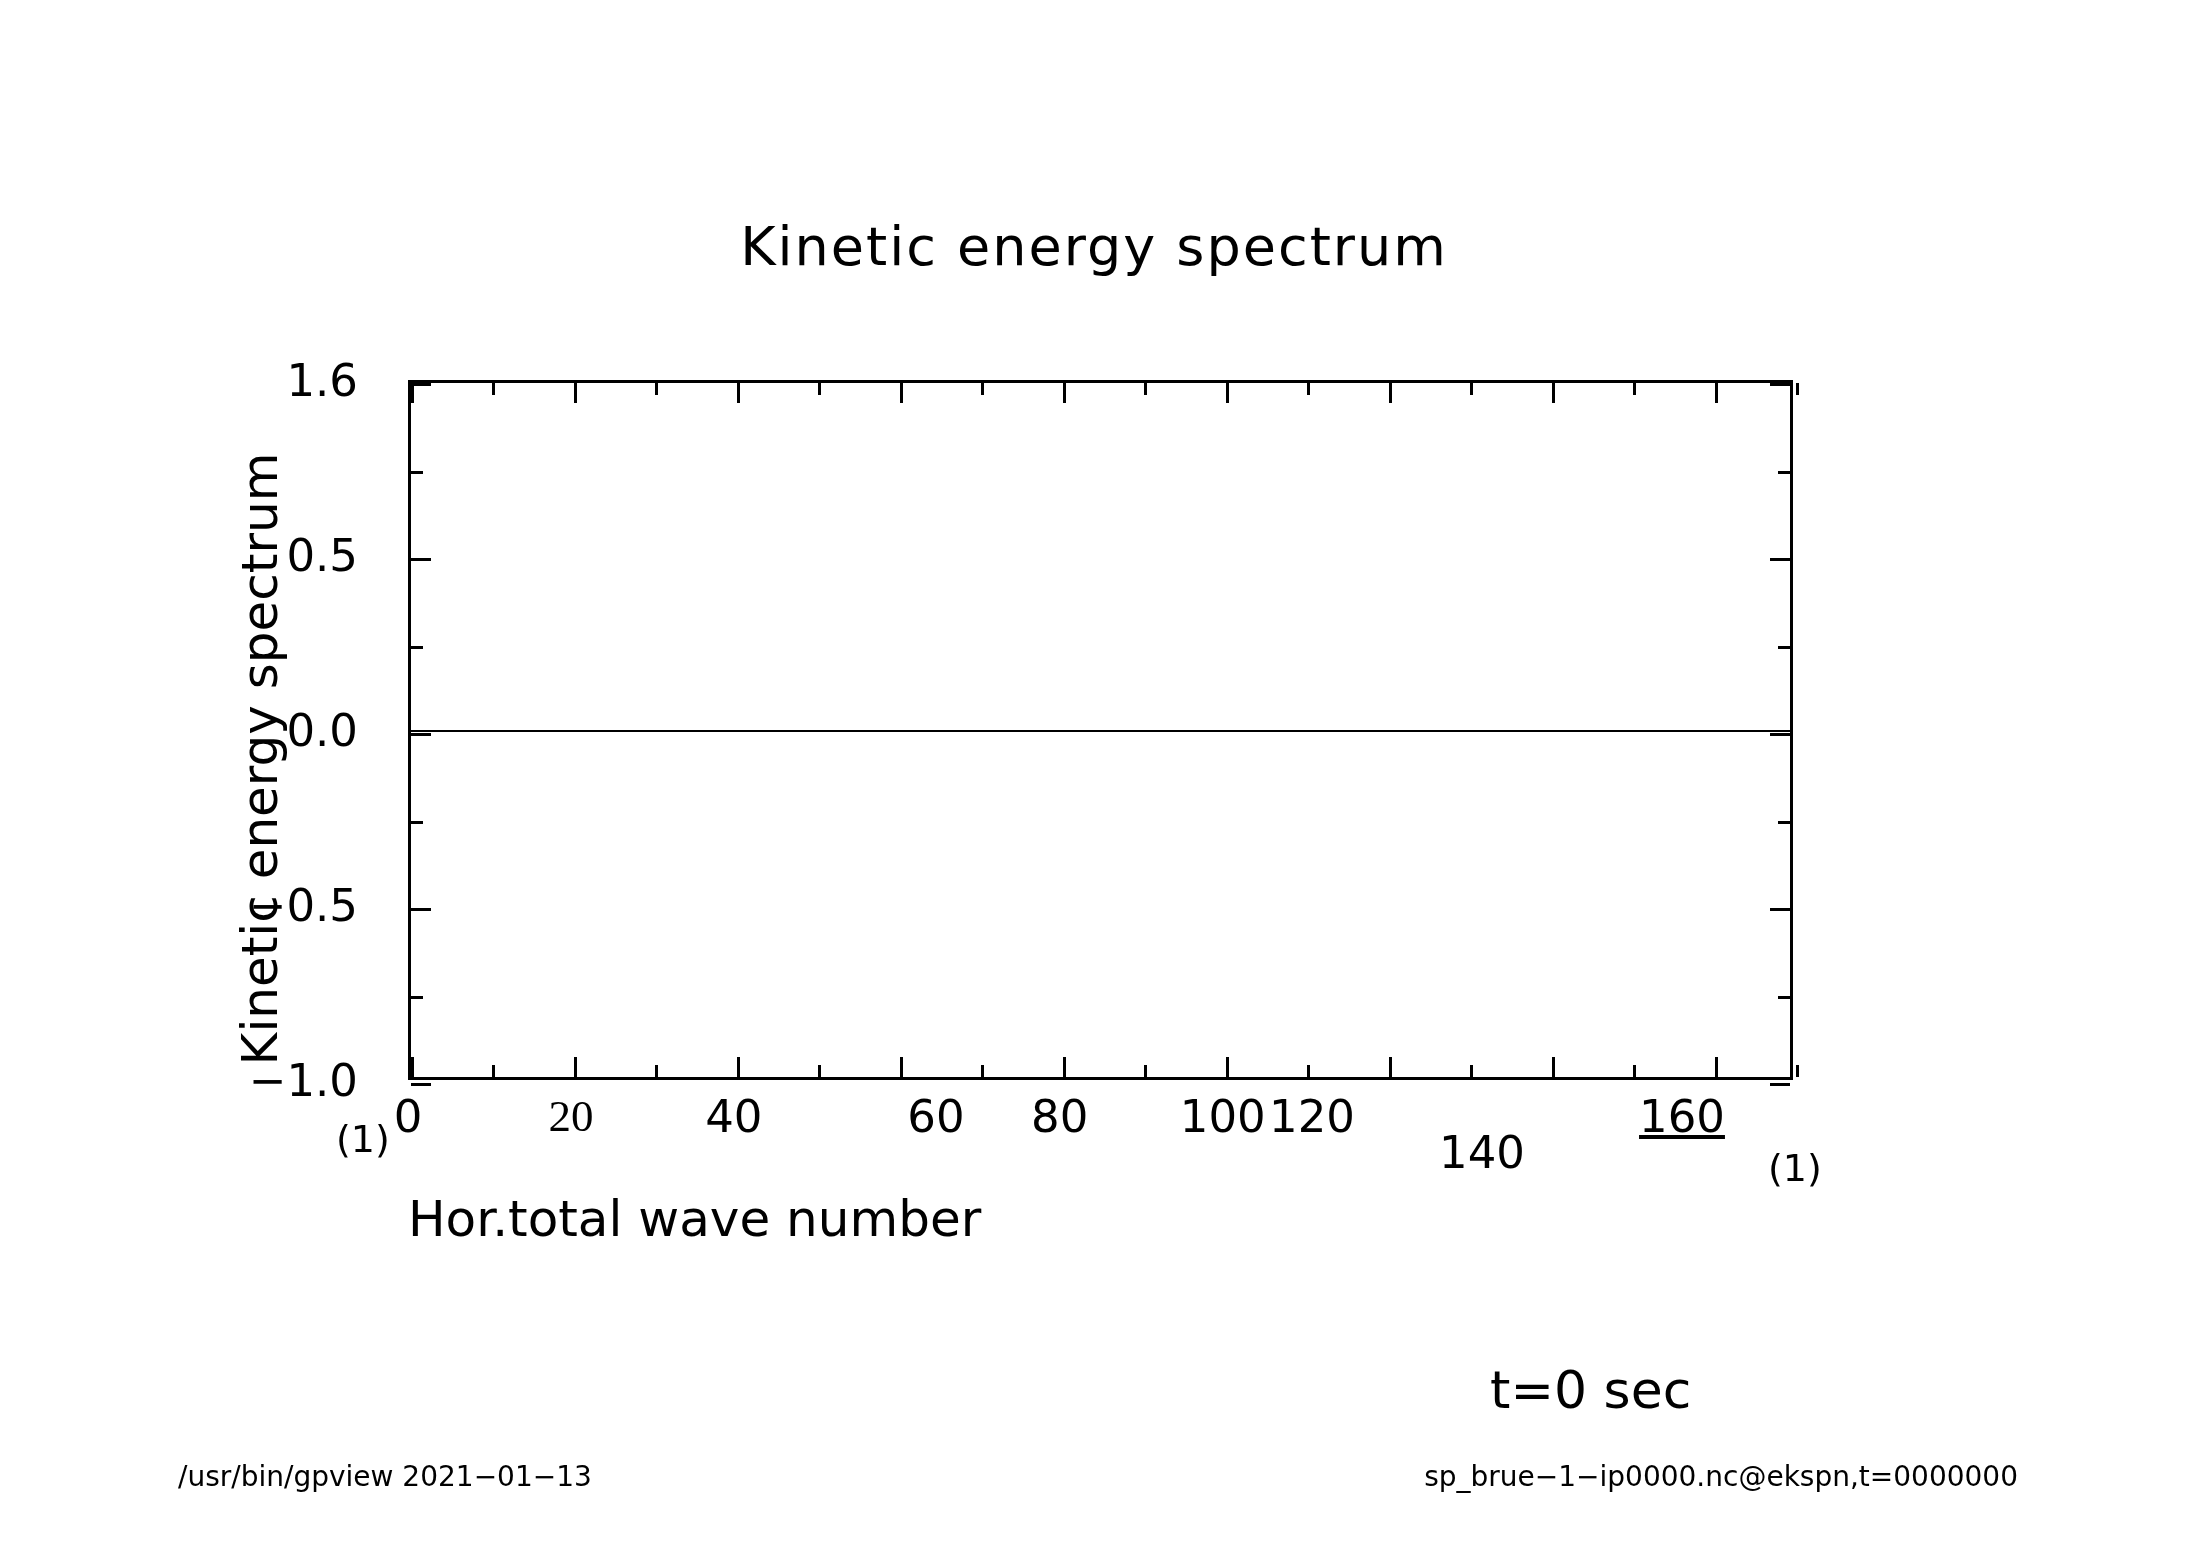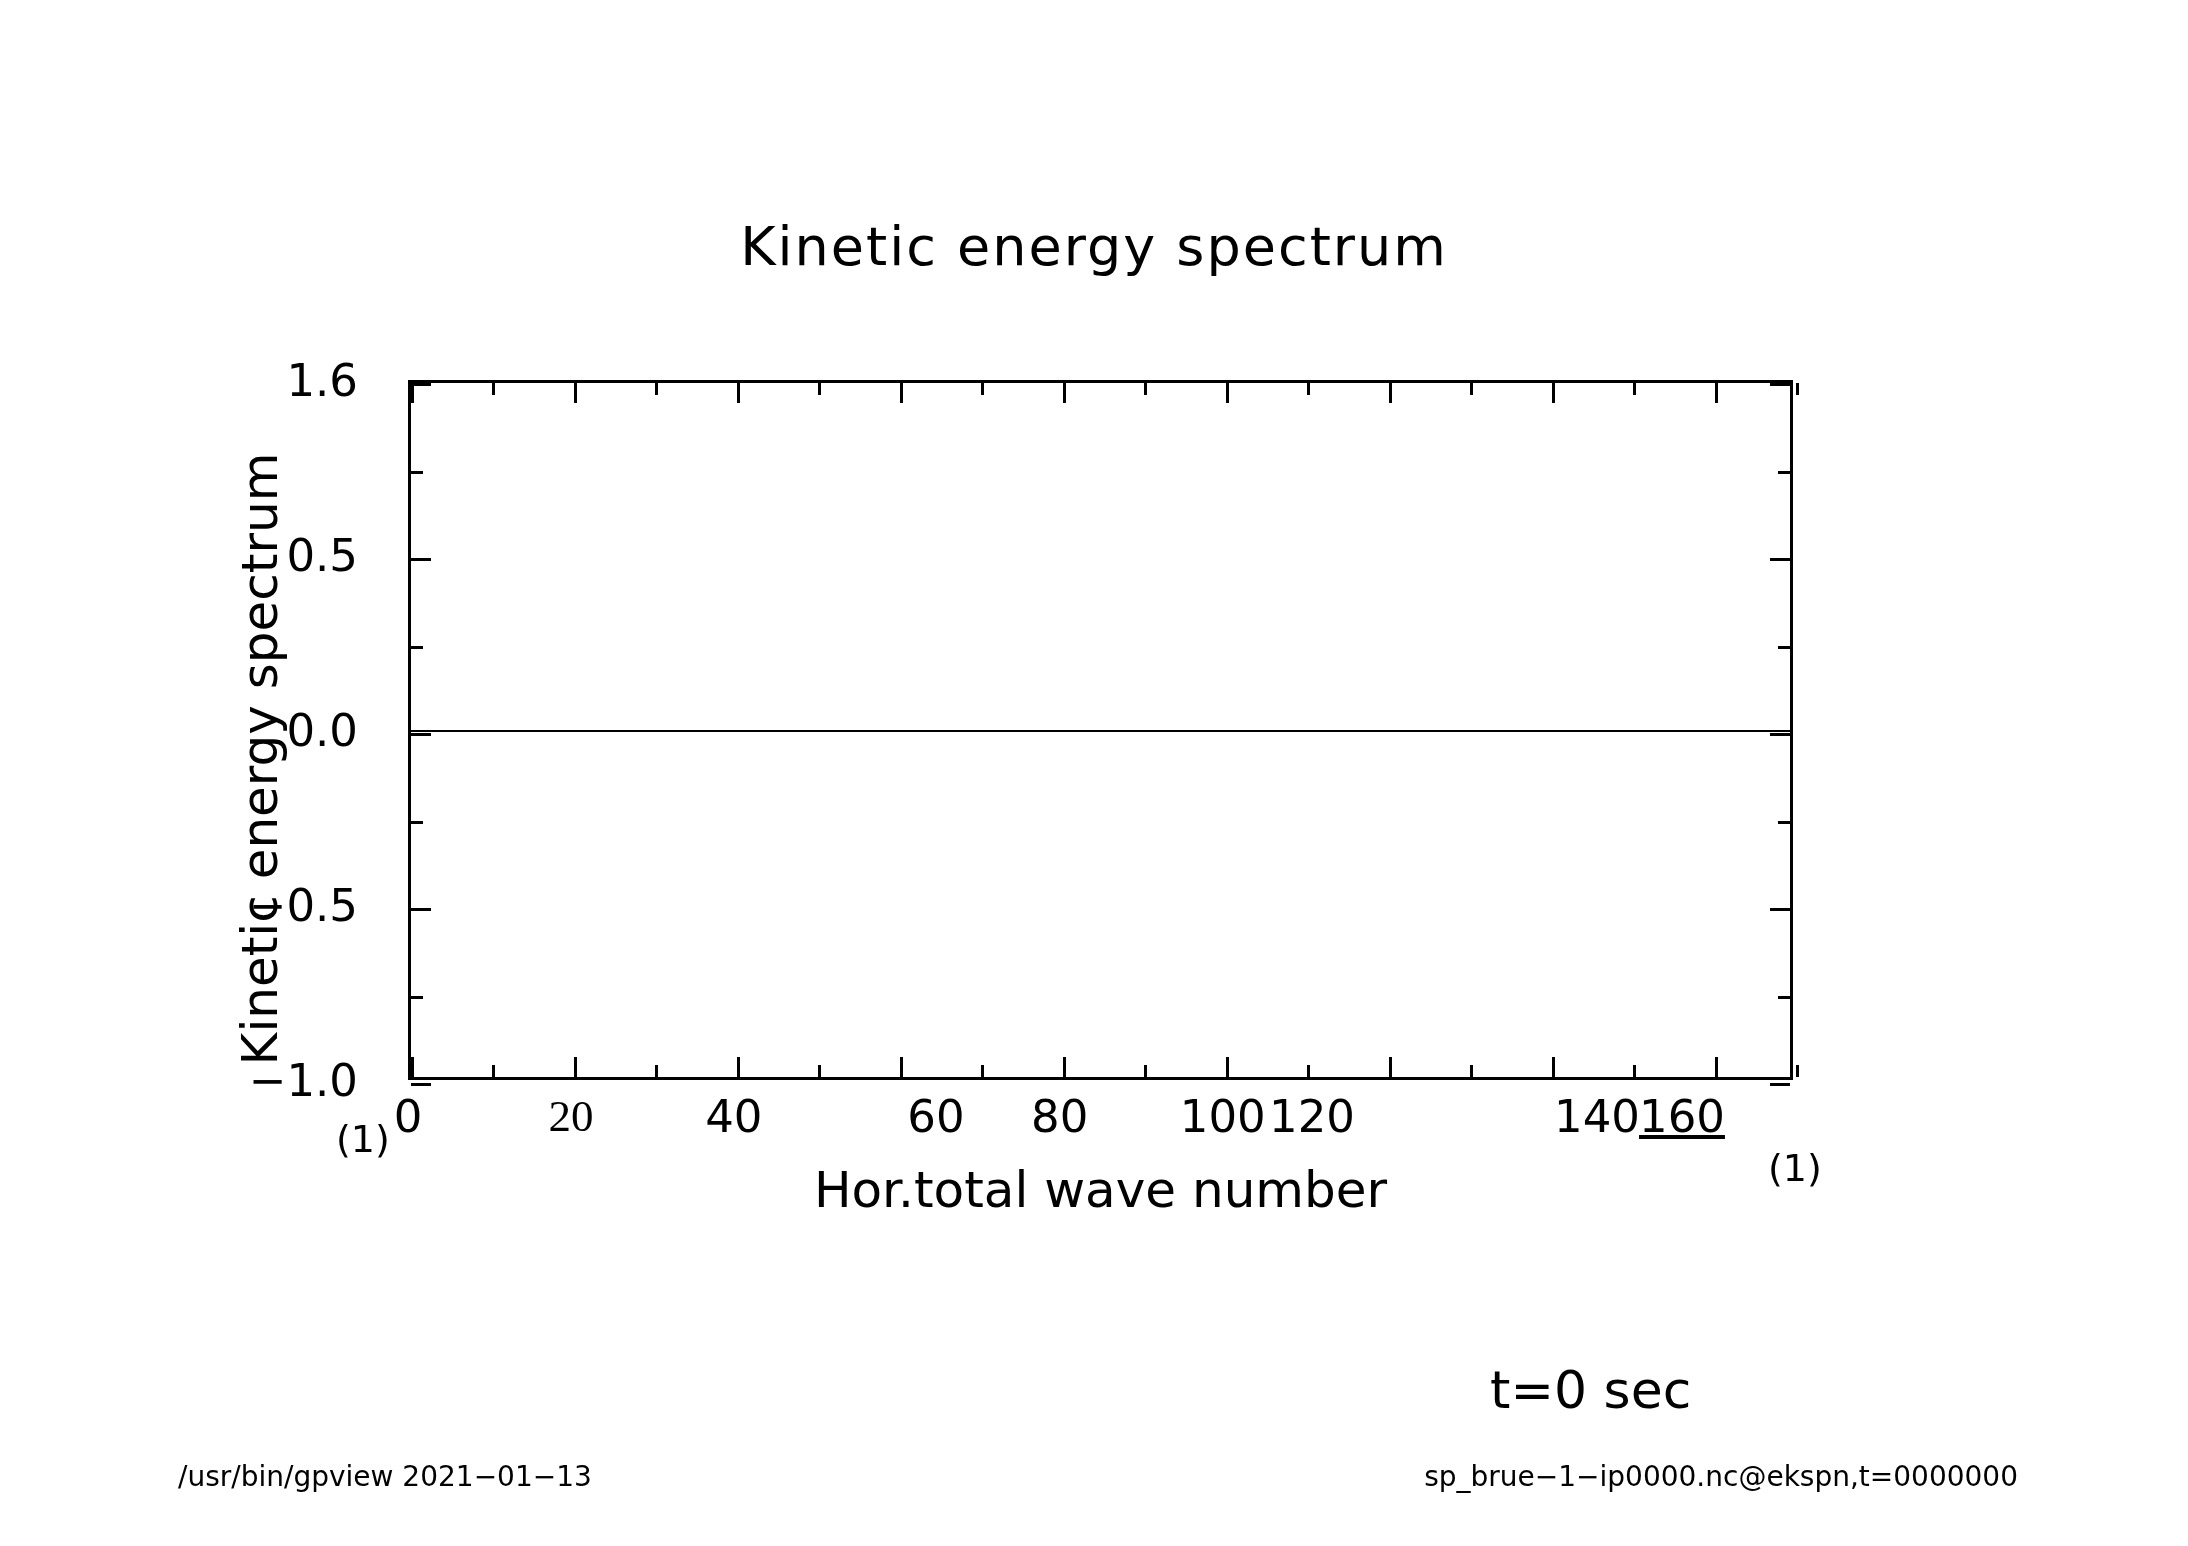--- a/index.html
+++ b/index.html
@@ -94,22 +94,22 @@
     text-align: right;
     padding-right: 22px;
     box-sizing: border-box;
   }
 
   
   #x-axis-title {
     position: absolute;
     left: 408px;
     width: 1385px;
-    top: 1161px;
-    text-align: center;
+    top: 1190px;
+    text-align: left;
     font-size: 50px;
     white-space: nowrap;
   }
   #y-axis-title {
     position: absolute;
     left: -90px;
     top: 730px;
     width: 700px;
     text-align: center;
     font-size: 50px;
@@ -223,21 +223,21 @@
 </div>
 
 <div id="x-tick-labels">
     <div class="xlabel" style="left: 408px;">0</div>
     <div class="xlabel" style="left: 570.941px; font-family: Liberation Serif, serif;">20</div>
     <div class="xlabel" style="left: 733.882px;">40</div>
     <div class="xlabel" style="left: 936px;">60</div>
     <div class="xlabel" style="left: 1059.76px;">80</div>
     <div class="xlabel" style="left: 1222.71px;">100</div>
     <div class="xlabel" style="left: 1312px;">120</div>
-    <div class="xlabel" style="left: 1597px;">140</div>
+    <div class="xlabel" style="left: 1482px; margin-top: 36px;">140</div>
     <div class="xlabel" style="left: 1682px; text-decoration: underline;">160</div>
   </div>
 <div id="y-tick-labels">
     <div class="ylabel ylabel-wrap" style="top: 1080px;">−1.0</div>
     <div class="ylabel ylabel-wrap" style="top: 905px;">−0.5</div>
     <div class="ylabel ylabel-wrap" style="top: 730px;">0.0</div>
     <div class="ylabel ylabel-wrap" style="top: 555px;">0.5</div>
     <div class="ylabel ylabel-wrap" style="top: 380px;">1.6</div>
   </div>
 

